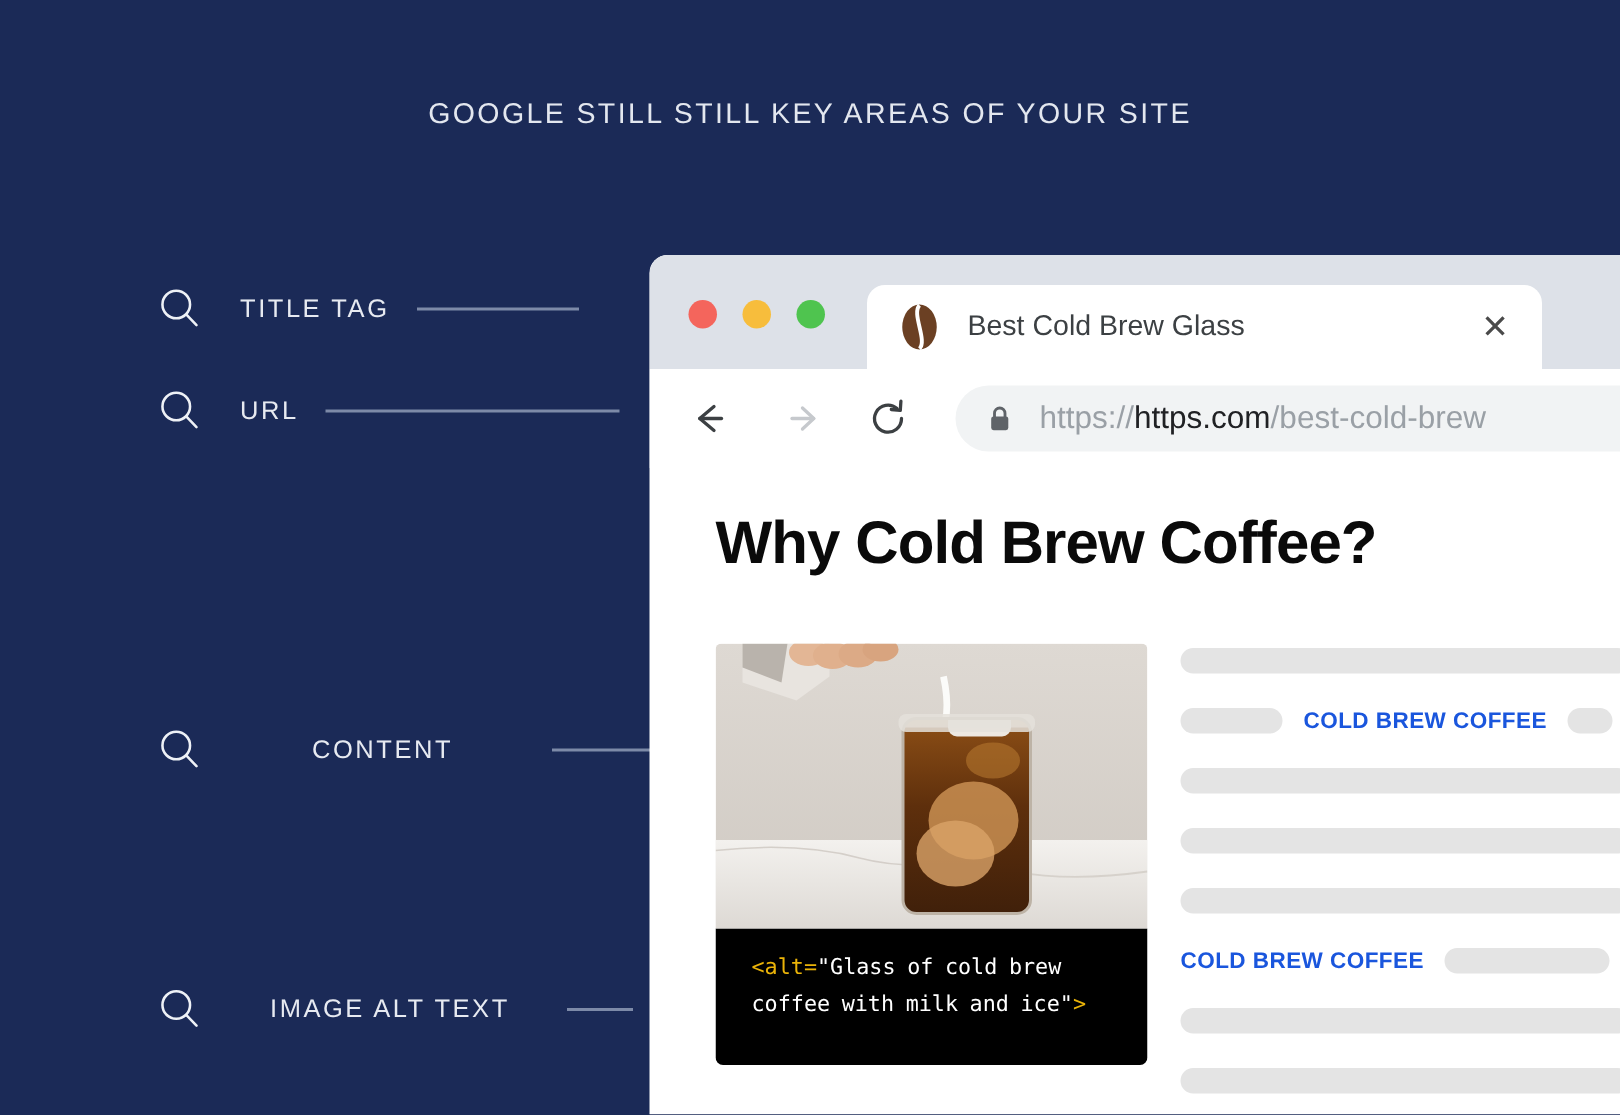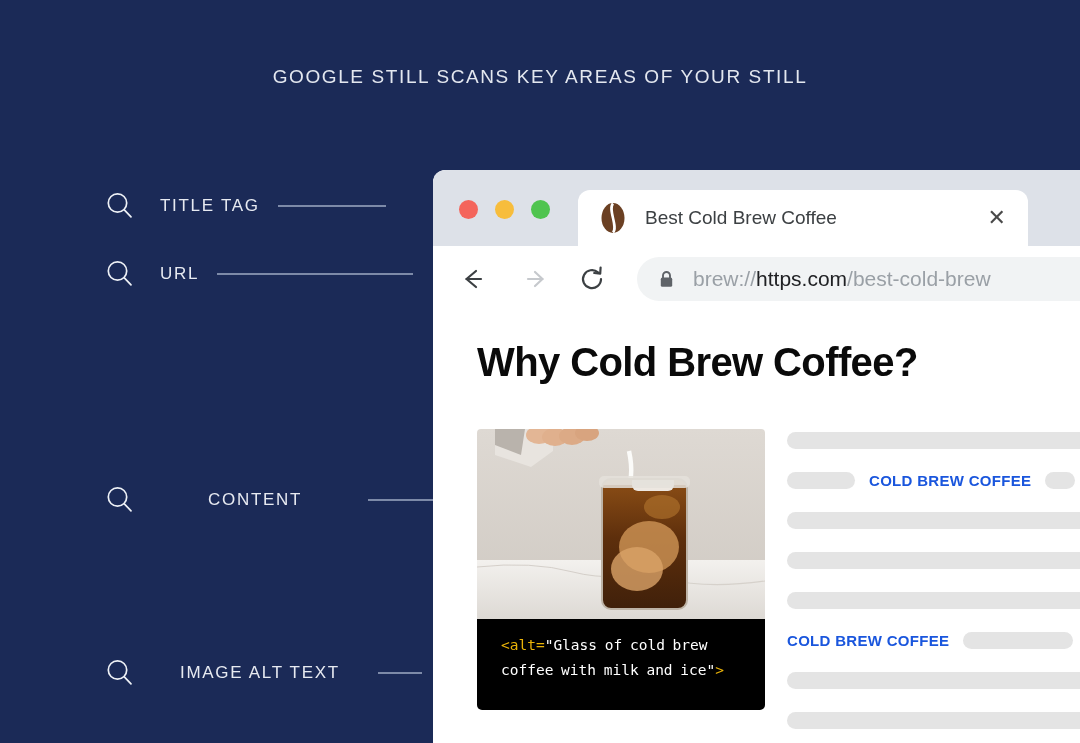--- a/index.html
+++ b/index.html
@@ -164,21 +164,21 @@
     color: #1a56dd;
     font-weight: 700;
     font-size: 15px;
     letter-spacing: 0.3px;
     white-space: nowrap;
   }
 </style>
 </head>
 <body>
 
-<div id="headline">GOOGLE STILL SCANS KEY AREAS OF YOUR STILL</div>
+<div id="headline">GOOGLE STILL STILL KEY AREAS OF YOUR SITE</div>
 
 <div id="sidebar">
     <div class="nav-item" style="top: 189px;">
       <span class="mag"><svg viewBox="0 0 30 30" width="30" height="30">
           <circle cx="12.5" cy="12" r="9.2" stroke="#eef1f6" stroke-width="1.7" fill="none"></circle>
           <path d="M19.3 18.8 L26 25.8" stroke="#eef1f6" stroke-width="1.7" stroke-linecap="round"></path>
         </svg></span>
       <span class="nav-label">TITLE TAG</span>
       <span class="nav-line" style="flex:0 0 108px"></span>
     </div>
@@ -217,21 +217,21 @@
       <span class="dot green"></span>
     </div>
 
     <div id="tab">
       <span class="bean">
         <svg viewBox="0 0 26 32" width="26" height="32">
           <ellipse cx="13" cy="16" rx="11.5" ry="15" fill="#6b4023"></ellipse>
           <path d="M13 1.5 C7.5 7 18.5 25 13 30.5" stroke="#ffffff" stroke-width="2.6" fill="none"></path>
         </svg>
       </span>
-      <span class="tab-title">Best Cold Brew Coffee</span>
+      <span class="tab-title">Best Cold Brew Glass</span>
       <span class="tab-close">✕</span>
     </div>
   </div>
 
   <div id="toolbar">
     <span class="navbtn">
       <svg viewBox="0 0 30 30" width="30" height="30">
         <path d="M19 7 L9.5 15 L19 23" stroke="#3c4043" stroke-width="2.2" fill="none" stroke-linecap="round" stroke-linejoin="round"></path>
         <path d="M9.5 15 H24" stroke="#3c4043" stroke-width="2.2" stroke-linecap="round"></path>
       </svg>
@@ -249,21 +249,21 @@
       </svg>
     </span>
 
     <div id="omnibox">
       <span class="lock">
         <svg viewBox="0 0 15 18" width="15" height="18">
           <path d="M4 8 V5.5 a3.5 3.5 0 0 1 7 0 V8" stroke="#5f6368" stroke-width="1.9" fill="none"></path>
           <rect x="1.8" y="7.6" width="11.4" height="9.2" rx="1.6" fill="#5f6368"></rect>
         </svg>
       </span>
-      <span class="url-text"><span>brew://</span><span class="host">https.com</span><span>/best-cold-brew</span></span>
+      <span class="url-text"><span>https://</span><span class="host">https.com</span><span>/best-cold-brew</span></span>
     </div>
   </div>
 
   <div id="page">
     <div id="page-title">Why Cold Brew Coffee?</div>
 
     <div id="content-row">
 
       <figure id="figure">
         <svg id="photo" viewBox="0 0 288 190">

